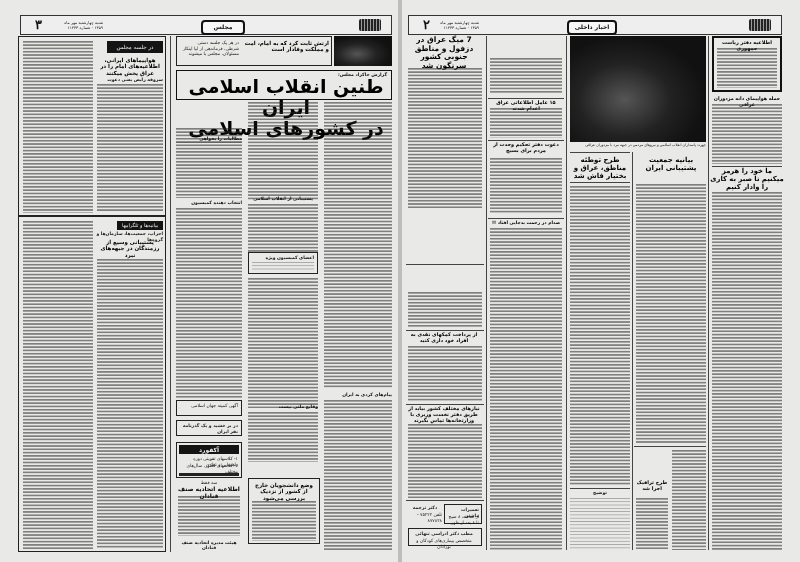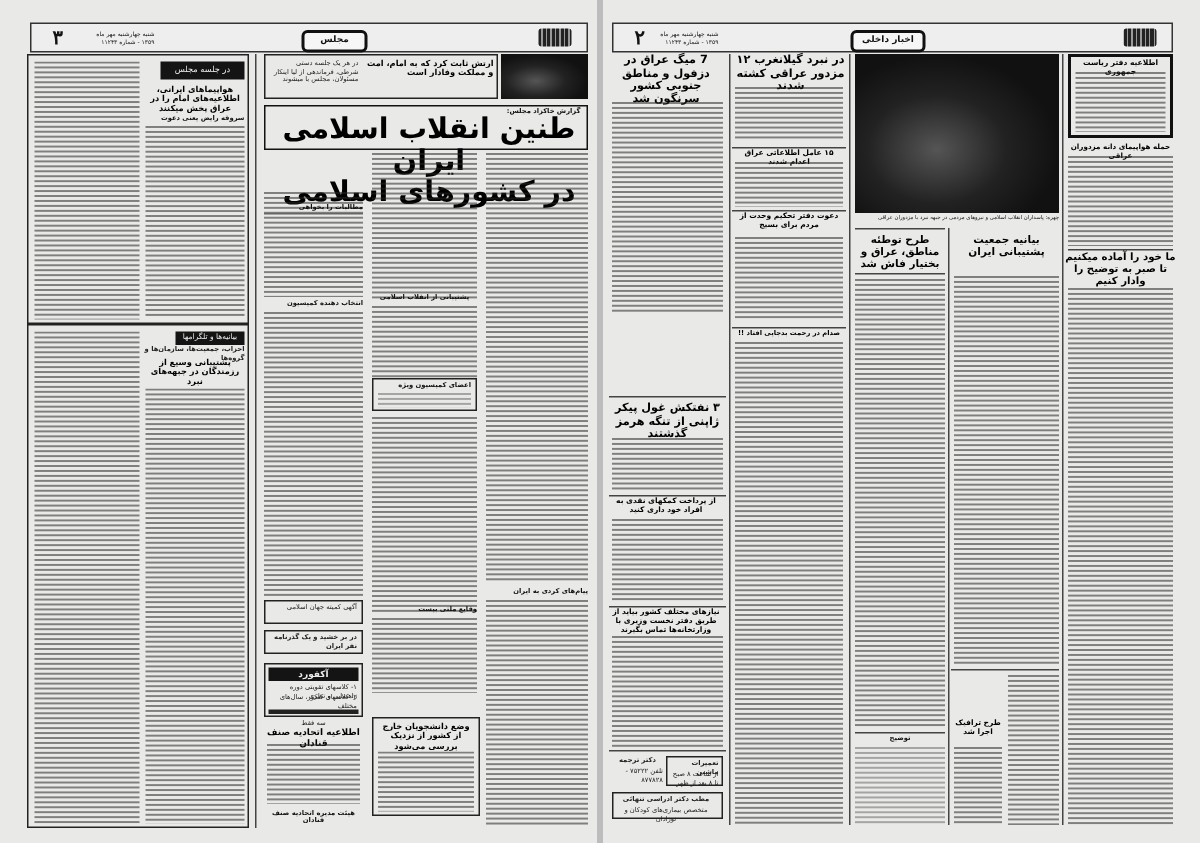--- a/index.html
+++ b/index.html
@@ -132,21 +132,20 @@
       <div>شنبه چهارشنبه مهر ماه</div>
       <div>۱۳۵۹ - شماره ۱۱۲۴۳</div>
     </div>
     <div class="mh-section" style="left:158px;top:4px;width:46px;height:11px;">اخبار داخلی</div>
     <div class="mh-logo" style="left:340px;top:3px;"></div>
   </div>
 
   <div class="headline" style="left:4px;top:36px;width:76px;font-size:7.5px;">7 میگ عراق در دزفول و مناطق جنوبی کشور سرنگون شد</div>
   <div class="text-block" style="left:6px;top:68px;width:74px;height:140px;"></div>
   <div class="rule-h" style="left:4px;top:264px;width:78px;"></div>
-  <div class="headline" style="left:4px;top:268px;width:78px;font-size:7.5px;">۳ نفتکش غول پیکر ژاپنی از تنگه هرمز گذشتند</div>
   <div class="text-block" style="left:6px;top:292px;width:74px;height:36px;"></div>
   <div class="rule-h" style="left:4px;top:330px;width:78px;"></div>
   <div class="headline" style="left:6px;top:332px;width:72px;font-size:5px;">از پرداخت کمکهای نقدی به افراد خود داری کنید</div>
   <div class="text-block" style="left:6px;top:346px;width:74px;height:56px;"></div>
   <div class="rule-h" style="left:4px;top:404px;width:78px;"></div>
   <div class="headline" style="left:6px;top:406px;width:72px;font-size:5px;">نیازهای مختلف کشور بیاید از طریق دفتر نخست وزیری با وزارتخانه‌ها تماس بگیرند</div>
   <div class="text-block" style="left:6px;top:424px;width:74px;height:74px;"></div>
   <div class="rule-h" style="left:4px;top:500px;width:78px;"></div>
   <div class="box" style="left:42px;top:504px;width:38px;height:20px;">
     <div class="sub" style="right:2px;top:2px;width:34px;font-weight:bold;">تعمیرات ماشین</div>
@@ -156,21 +155,20 @@
     <div class="sub" style="right:0;top:1px;width:34px;font-weight:bold;text-align:center;">دکتر ترجمه</div>
     <div class="sub" style="right:0;top:8px;width:34px;">تلفن ۷۵۲۲۲ - ۸۷۷۸۲۸</div>
   </div>
   <div class="box" style="left:6px;top:528px;width:74px;height:18px;">
     <div class="sub" style="right:2px;top:2px;width:70px;font-weight:bold;text-align:center;">مطب دکتر ادراسی تنهائی</div>
     <div class="sub" style="right:2px;top:9px;width:70px;text-align:center;">متخصص بیماری‌های کودکان و نوزادان</div>
   </div>
 
   <div class="rule-v" style="left:84px;top:36px;height:514px;"></div>
 
-  <div class="headline" style="left:88px;top:36px;width:74px;font-size:7.5px;">در نبرد گیلانغرب ۱۲ مزدور عراقی کشته شدند</div>
   <div class="text-block" style="left:88px;top:58px;width:72px;height:36px;"></div>
   <div class="rule-h" style="left:86px;top:98px;width:76px;"></div>
   <div class="headline" style="left:88px;top:100px;width:72px;font-size:5px;">۱۵ عامل اطلاعاتی عراق اعدام شدند</div>
   <div class="text-block" style="left:88px;top:108px;width:72px;height:30px;"></div>
   <div class="rule-h" style="left:86px;top:140px;width:76px;"></div>
   <div class="headline" style="left:88px;top:142px;width:72px;font-size:5px;">دعوت دفتر تحکیم وحدت از مردم برای بسیج</div>
   <div class="text-block" style="left:88px;top:158px;width:72px;height:56px;"></div>
   <div class="rule-h" style="left:86px;top:218px;width:76px;"></div>
   <div class="headline" style="left:88px;top:220px;width:72px;font-size:4.5px;">صدام در رحمت بدجایی افتاد !!</div>
   <div class="text-block" style="left:88px;top:228px;width:72px;height:322px;"></div>
@@ -201,17 +199,17 @@
 
   <div class="rule-v" style="left:306px;top:36px;height:514px;"></div>
 
   <div class="box box-thick" style="left:310px;top:36px;width:70px;height:56px;">
     <div class="headline" style="left:2px;top:2px;width:62px;font-size:5px;">اطلاعیه دفتر ریاست جمهوری</div>
     <div class="text-block" style="left:3px;top:10px;width:60px;height:40px;"></div>
   </div>
   <div class="headline" style="left:310px;top:96px;width:70px;font-size:4.8px;">حمله هواپیمای دانه مزدوران عراقی</div>
   <div class="text-block" style="left:310px;top:104px;width:70px;height:60px;"></div>
   <div class="rule-h" style="left:310px;top:166px;width:70px;"></div>
-  <div class="headline" style="left:308px;top:168px;width:74px;font-size:6.8px;">ما خود را آماده میکنیم تا صبر به توضیح را وادار کنیم</div>
+  <div class="headline" style="left:308px;top:168px;width:74px;font-size:6.8px;">ما خود را هرمز میکنیم تا صبر به کاری را وادار کنیم</div>
   <div class="text-block" style="left:310px;top:192px;width:70px;height:358px;"></div>
 
   <div class="text-block" style="left:168px;top:186px;width:0;height:0;"></div>
 </div>
 
 </body></html>

